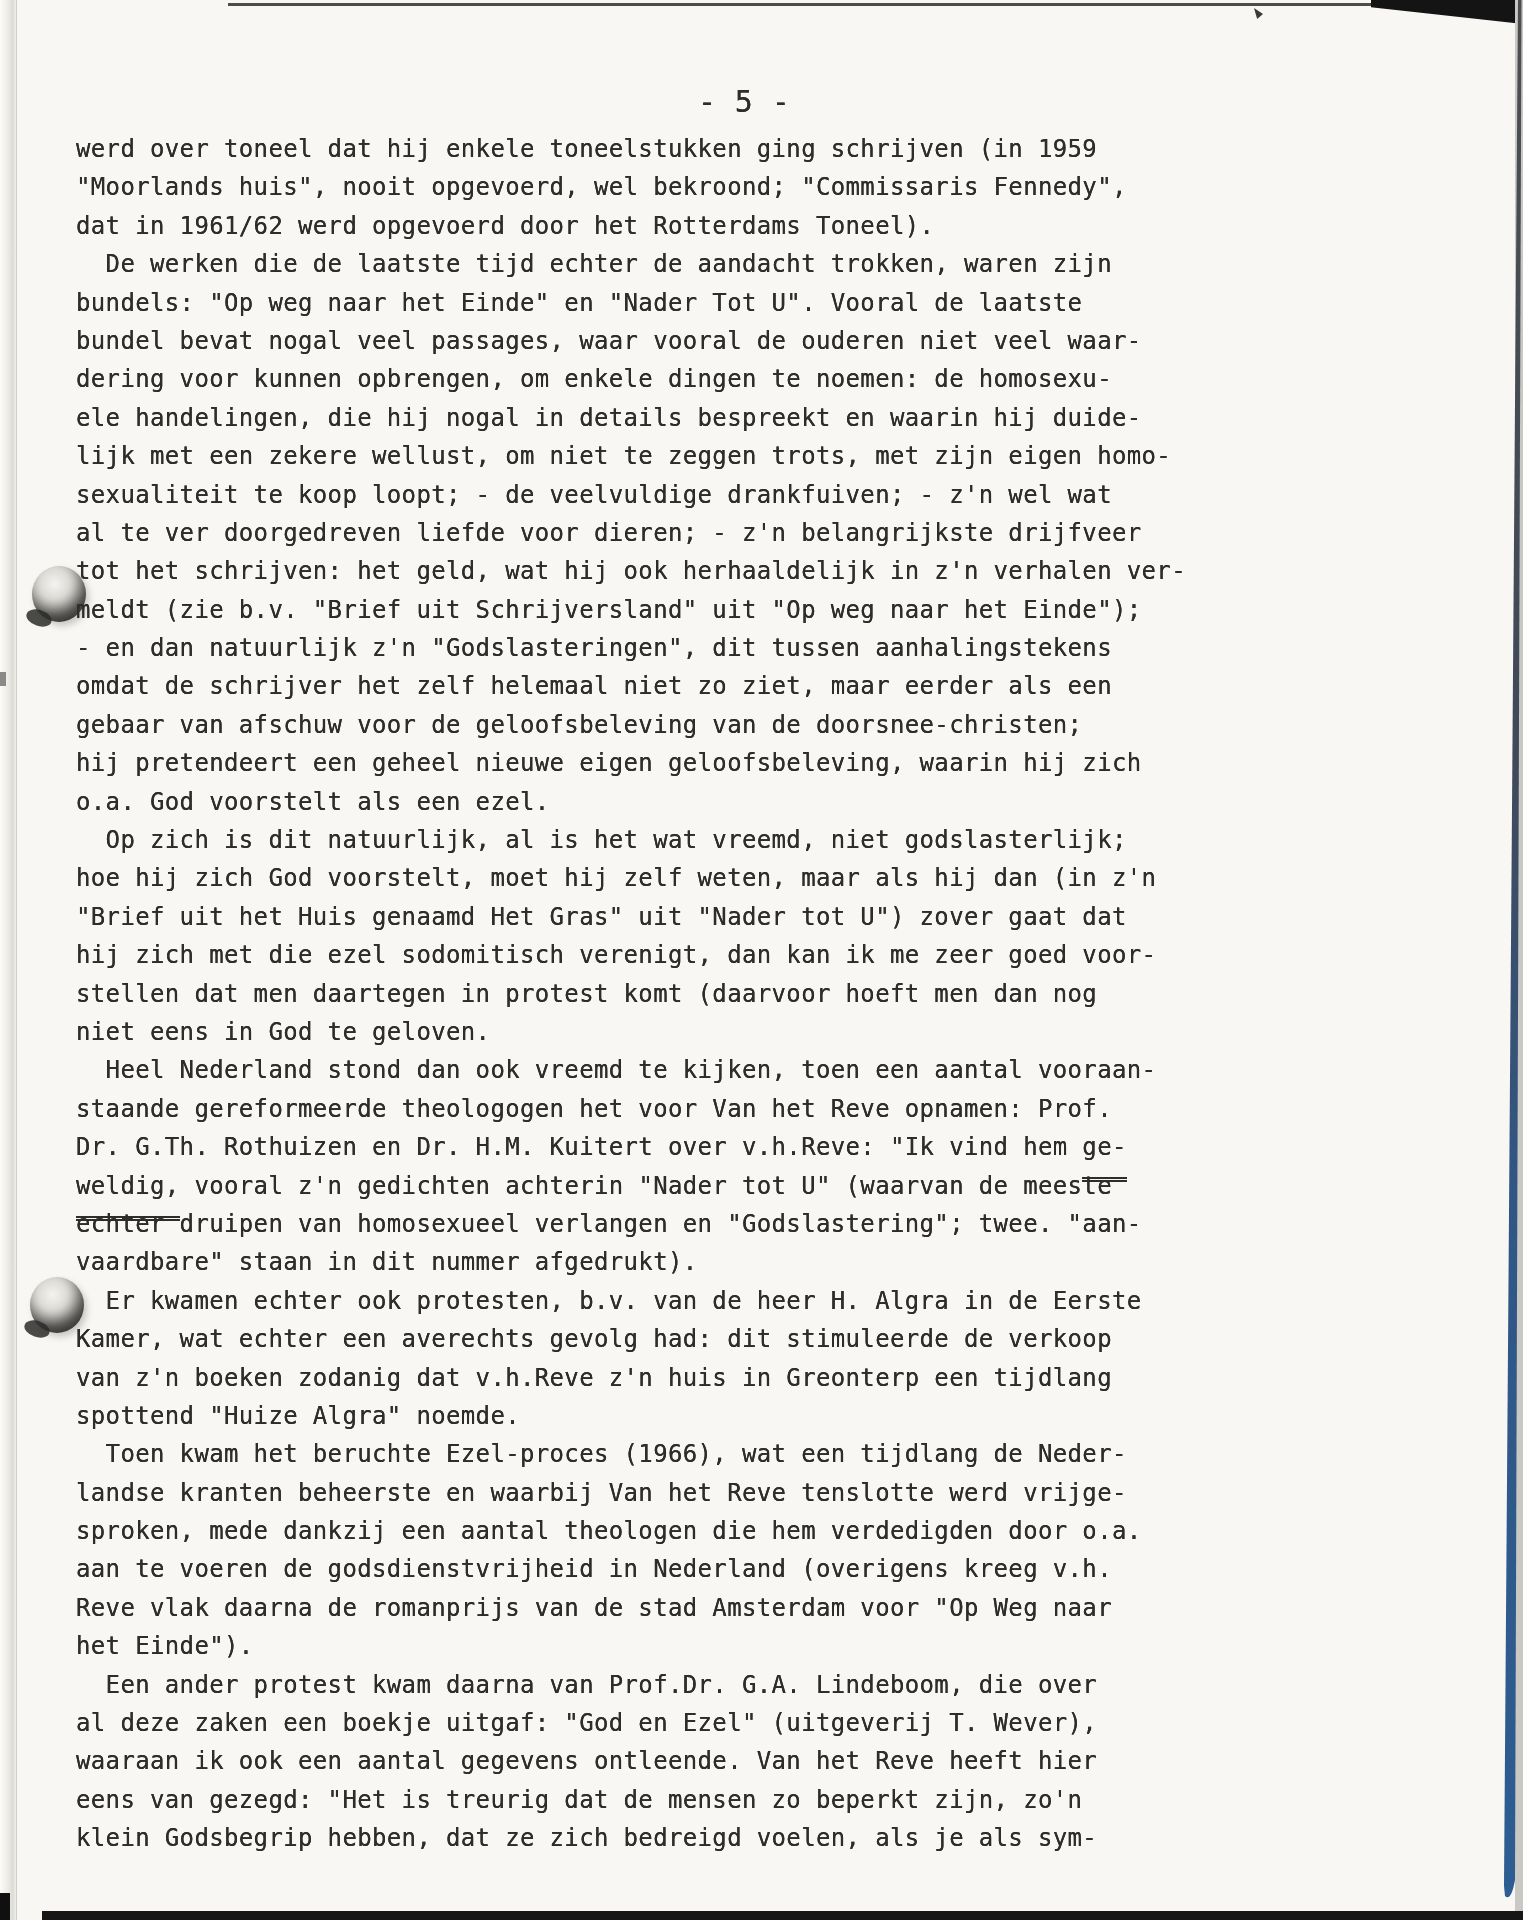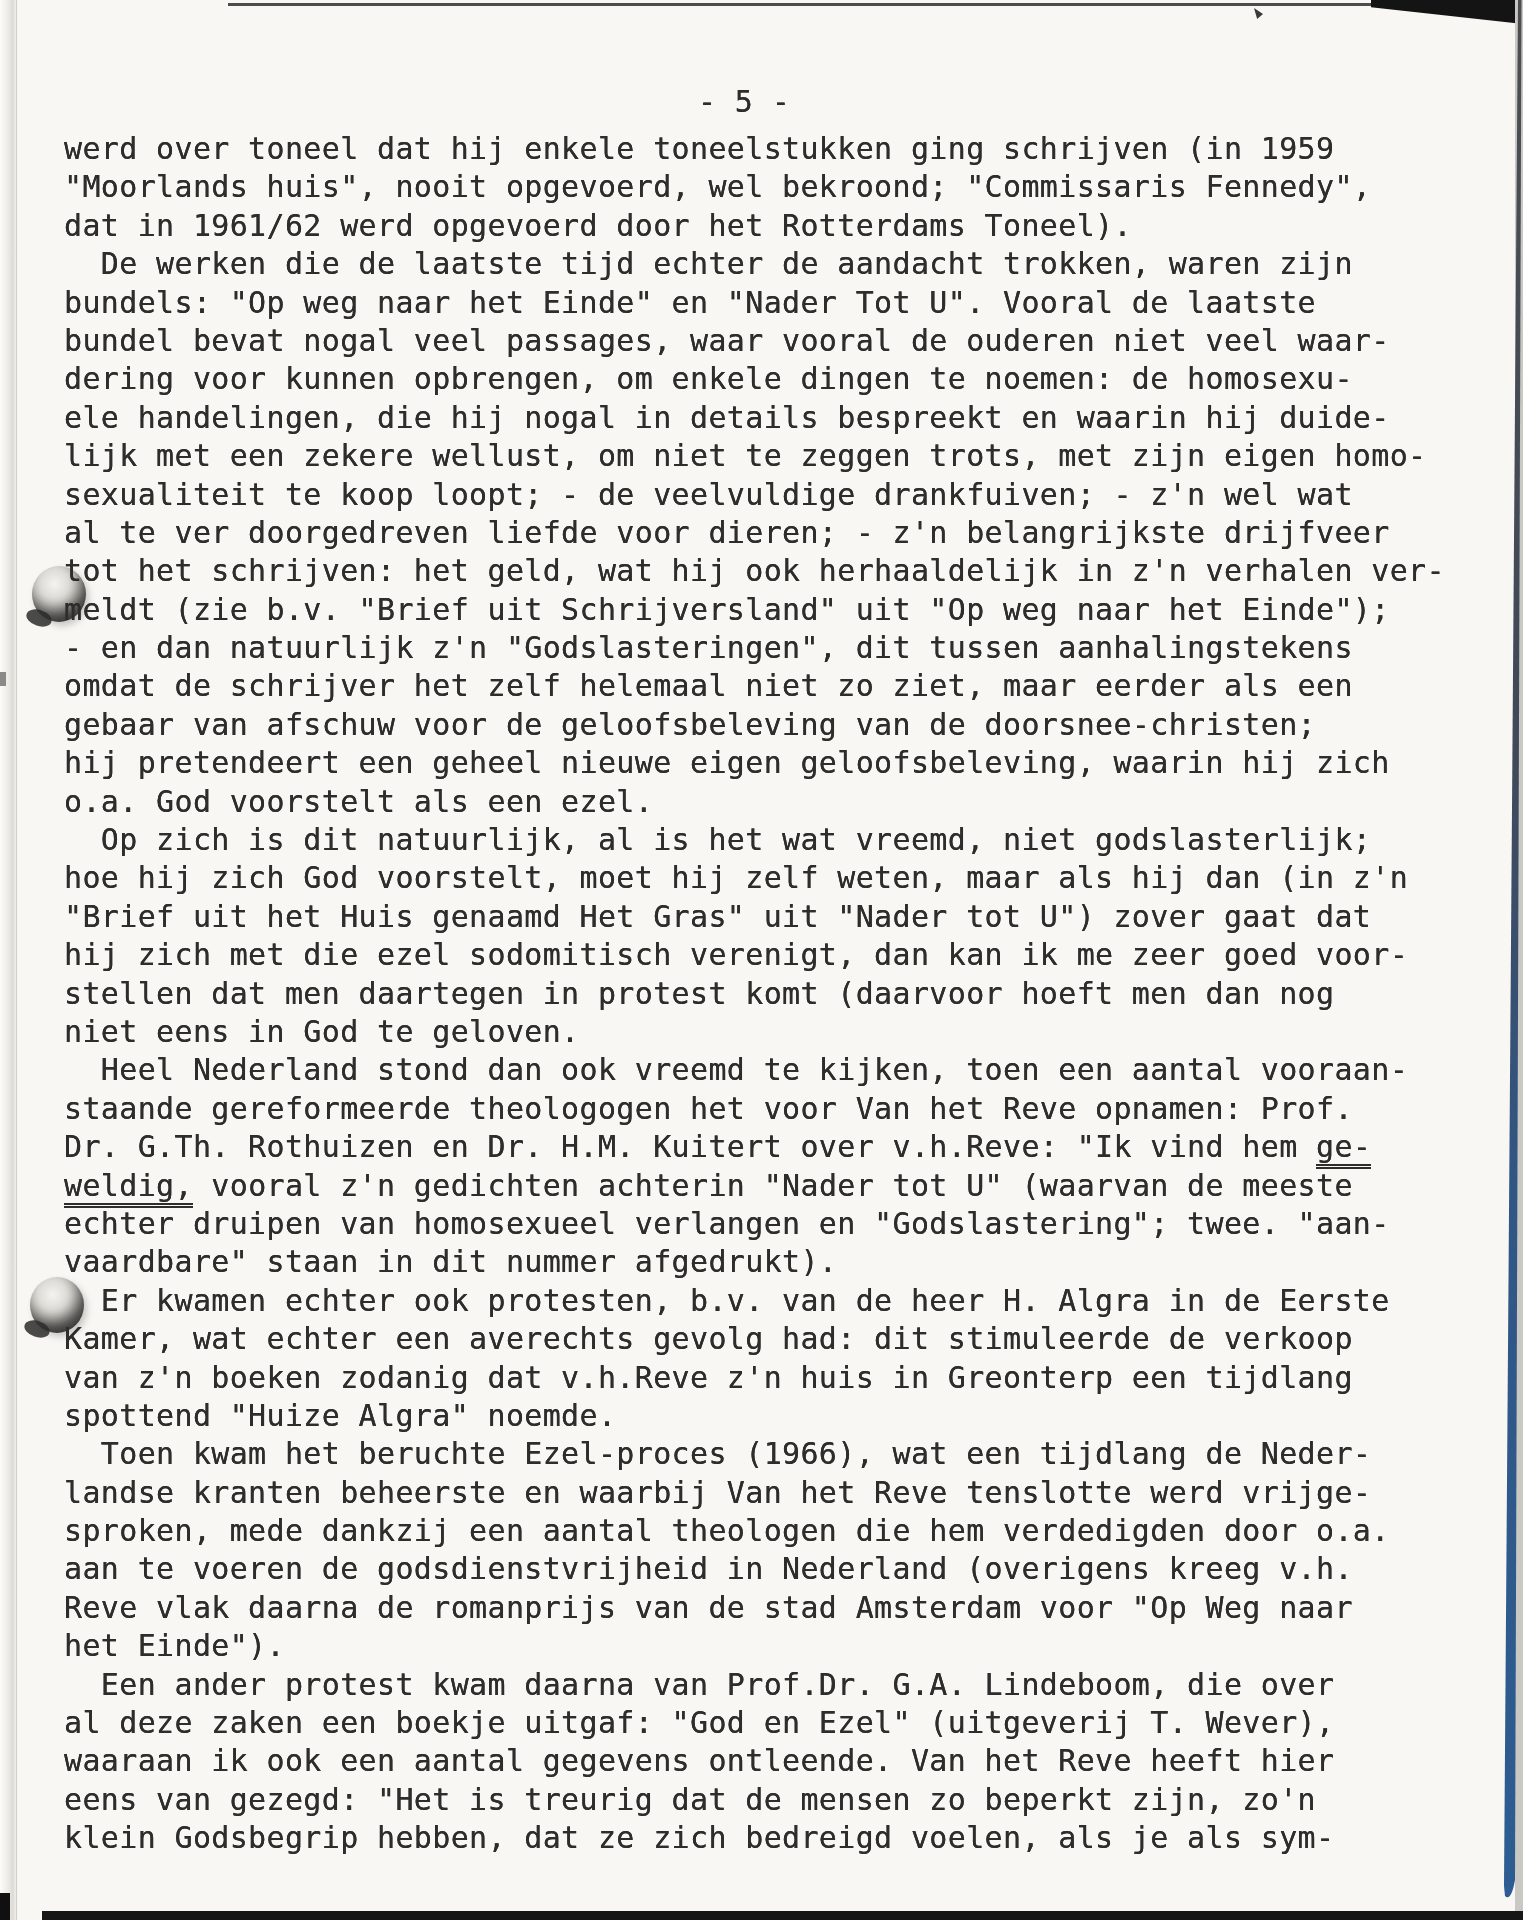--- a/index.html
+++ b/index.html
@@ -41,26 +41,26 @@
   }
   .rivet-1{left:32px;top:566px;}
   .rivet-2{left:30px;top:1277px;}
   
   .page-number{
     position:absolute;left:698px;top:84px;
     font-size:30px;letter-spacing:.35px;white-space:pre;
     text-shadow:0 0 .6px #2e2d2b;
   }
   .text-block{
-    position:absolute;left:64px;top:130px;width:1420px;
-    font-size:30px;line-height:38.4px;letter-spacing:.35px;
+    position:absolute;left:76px;top:130px;width:1420px;
+    font-size:24px;line-height:38.4px;letter-spacing:.35px;
     white-space:pre;text-shadow:0 0 .6px #2e2d2b;
   }
   .line{height:38.4px;}
-  .u{border-bottom:5px double #2e2d2b;padding-bottom:0px;}
+  .u{border-bottom:5px double #2e2d2b;padding-bottom:16px;}
 </style>
 </head>
 <body>
 
 <div class="scan">
 
   <div class="left-strip"></div>
   <div class="left-mark"></div>
   <div class="top-line"></div>
   <div class="top-right-band"></div>

